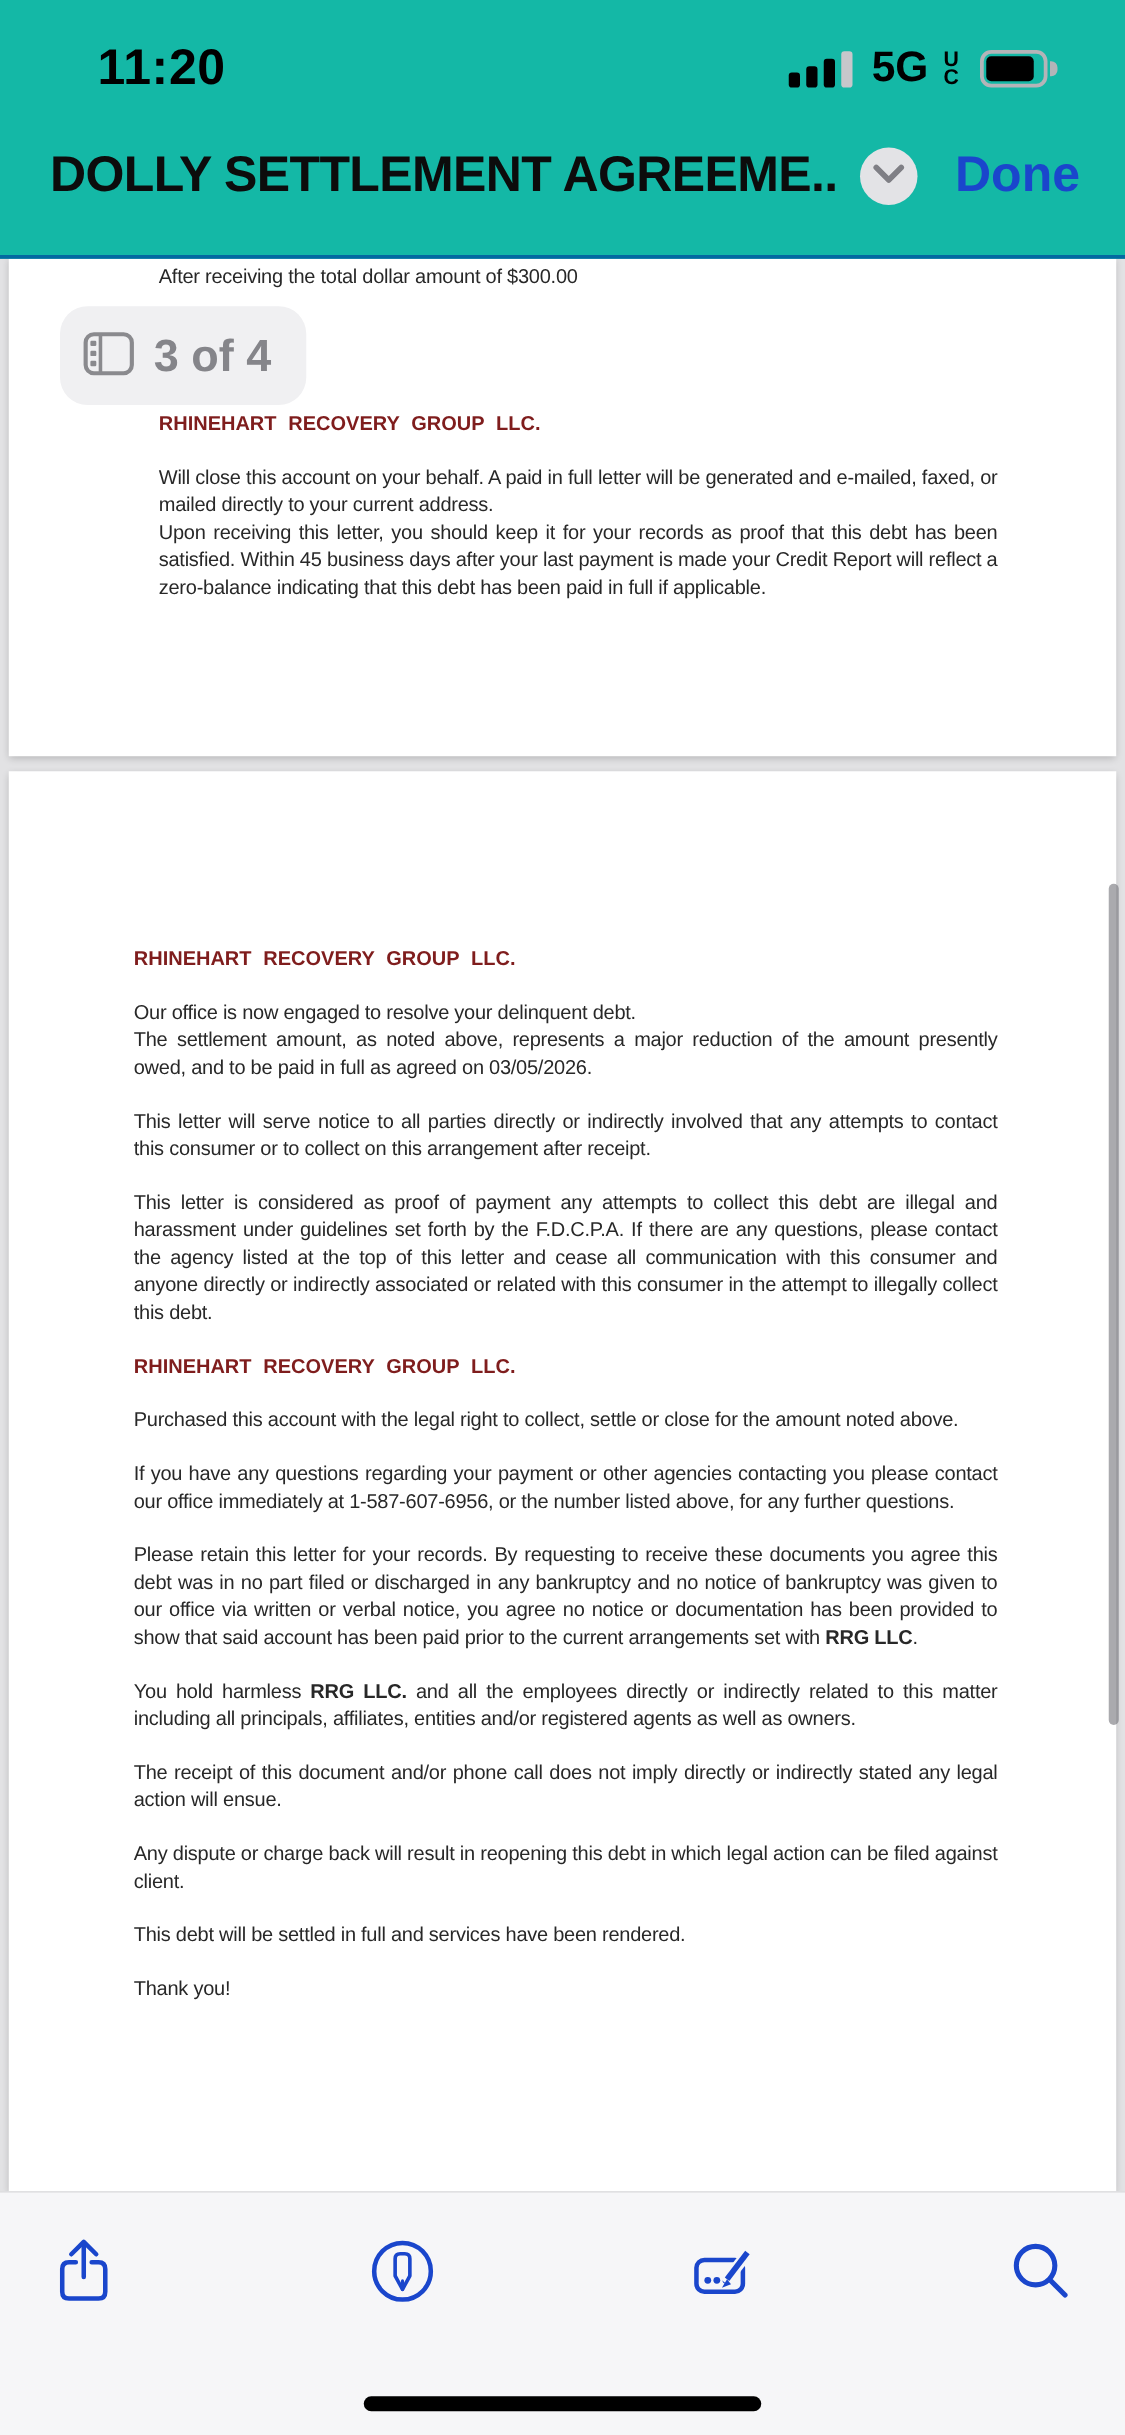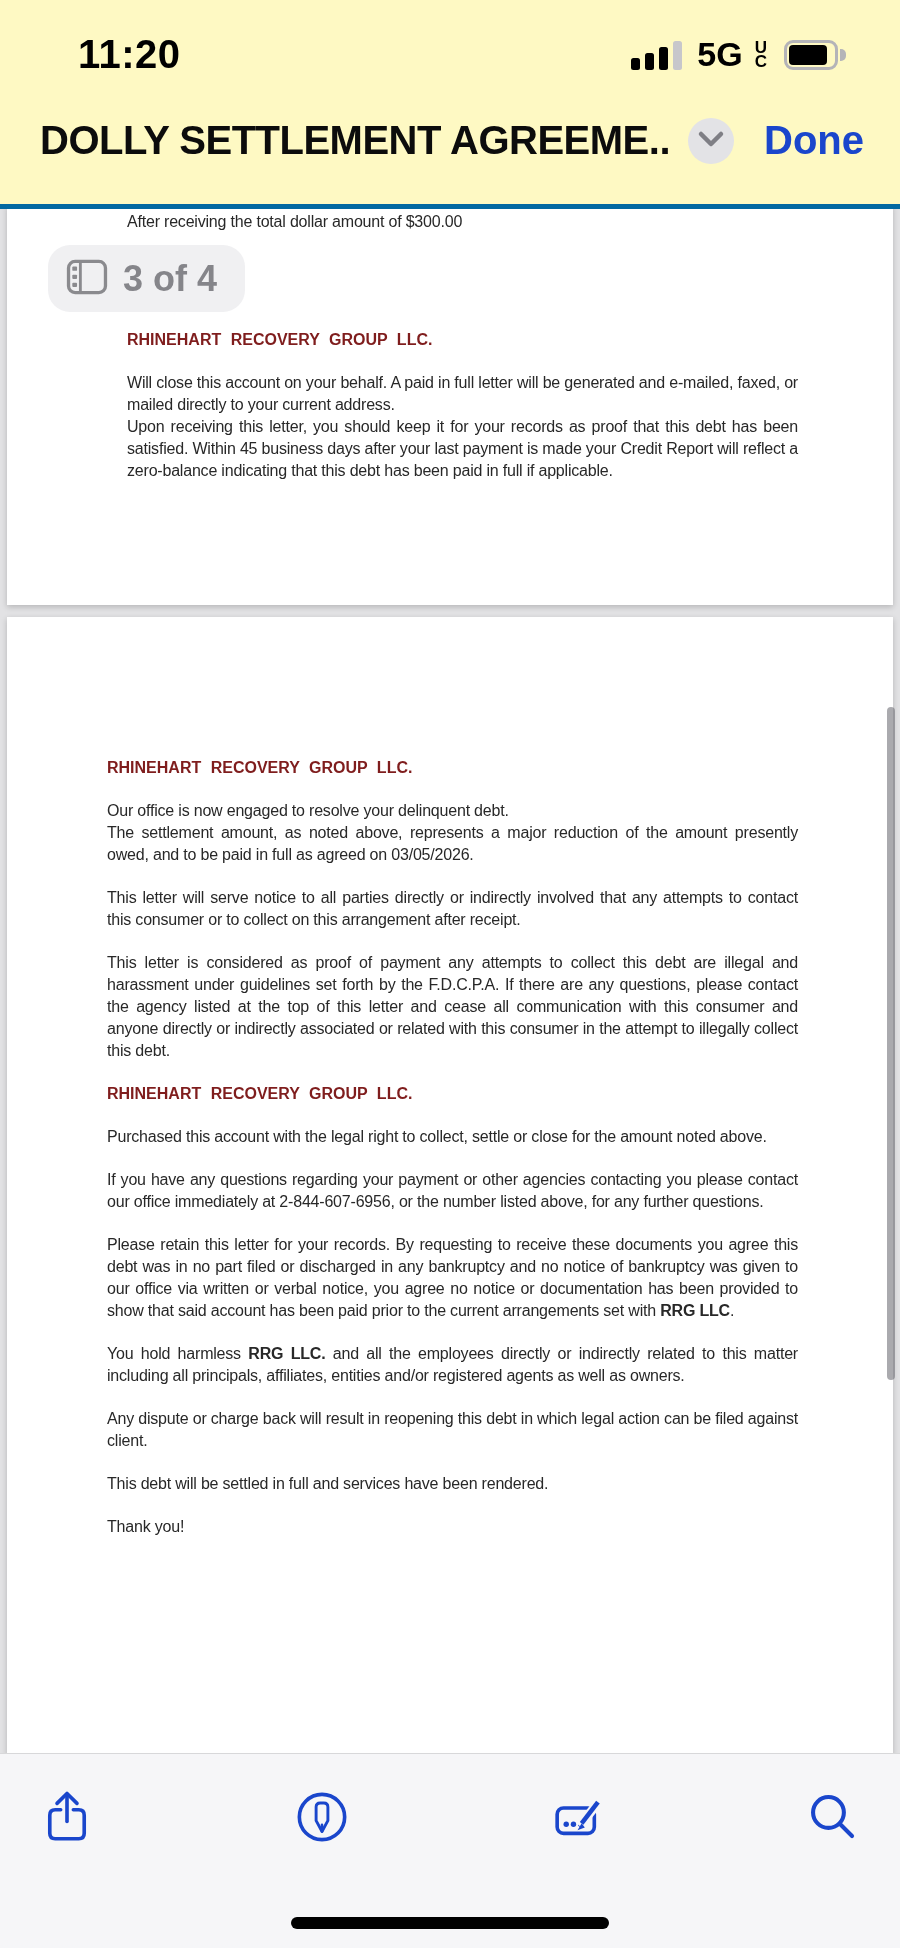--- a/index.html
+++ b/index.html
@@ -3,21 +3,21 @@
 <meta charset="utf-8">
 <style>
   :root{ --accent:#1a46cc; }
   html,body{margin:0;padding:0;background:#888;}
   .frame{
     position:relative;width:900px;height:1948px;overflow:hidden;
     background:#e2e2e4;font-family:"Liberation Sans","DejaVu Sans",sans-serif;
     -webkit-font-smoothing:antialiased;
   }
   
-  .chrome-top{position:absolute;top:0;left:0;right:0;height:204px;background:#fef9c3;border-bottom:5px solid #0369a1;z-index:5;}
+  .chrome-top{position:absolute;top:0;left:0;right:0;height:204px;background:#14b8a6;border-bottom:3px solid #0369a1;z-index:5;}
   .statusbar{position:absolute;top:0;left:0;right:0;height:95px;display:flex;align-items:center;justify-content:space-between;box-sizing:border-box;padding:14px 52px 0 78px;}
   .time{font-size:40px;font-weight:700;color:#000;letter-spacing:.5px;}
   .status-right{display:flex;align-items:center;gap:11px;}
   .sigbars{display:flex;align-items:flex-end;gap:5px;height:30px;}
   .bar{width:9px;background:#000;border-radius:2.5px;}
   .bar.b1{height:12px}.bar.b2{height:17px}.bar.b3{height:23px}.bar.b4{height:29px}
   .bar.dim{background:#c7c7cb;}
   .net{font-size:34px;font-weight:700;color:#000;margin-left:4px;}
   .netbadge{display:flex;flex-direction:column;align-items:center;font-size:17px;font-weight:700;line-height:14px;color:#000;margin-left:1px;}
   .battery{position:relative;width:64px;height:30px;margin-left:6px;}
@@ -32,21 +32,21 @@
   .doc{position:absolute;top:205px;left:0;right:0;bottom:194px;background:#e2e2e4;overflow:hidden;}
   .page{position:absolute;left:7px;width:886px;background:#fff;box-shadow:0 2px 6px rgba(0,0,0,.20);box-sizing:border-box;overflow:hidden;}
   .page.p3{top:0;height:400px;padding:6px 95px 0 120px;}
   .page.p4{top:412px;height:1137px;padding:140px 95px 0 100px;}
   .blk{margin:21px 0 0;font-size:16px;line-height:22px;color:#282828;text-align:justify;letter-spacing:-.2px;}
   .blk:first-child{margin-top:0;}
   .blk.tight{margin-top:0;}
   .blk.heading{font-weight:700;word-spacing:5px;text-align:left;letter-spacing:0;color:#7f1d1d;}
   .blk.gap-lg{margin-top:96px;}
   
-  .page-pill{position:absolute;top:245px;left:48px;height:67px;border-radius:22px;background:#f0f0f2;display:flex;align-items:center;gap:15px;padding:0 28px 0 18px;z-index:6;border:none;cursor:pointer;}
+  .page-pill{position:absolute;top:245px;left:48px;height:79px;border-radius:22px;background:#f0f0f2;display:flex;align-items:center;gap:15px;padding:0 28px 0 18px;z-index:6;border:none;cursor:pointer;}
   .pill-label{font-size:36px;font-weight:600;color:#85858a;font-family:inherit;}
   
   .scroll-thumb{position:absolute;right:5px;top:707px;width:8px;height:673px;border-radius:4px;background:rgba(118,118,124,.62);z-index:7;}
   
   .toolbar{position:absolute;left:0;right:0;bottom:0;height:194px;background:#f6f6f8;border-top:1px solid #d8d8da;z-index:5;}
   .tools{position:absolute;top:34px;left:0;right:0;display:flex;justify-content:space-between;padding:0 38px;}
   .tool-btn{width:58px;height:58px;background:none;border:none;padding:0;cursor:pointer;display:flex;align-items:center;justify-content:center;}
   .tool-btn svg{display:block;}
   .home-indicator{position:absolute;left:291px;bottom:19px;width:318px;height:12px;border-radius:6px;background:#000;}
 </style>
@@ -101,23 +101,24 @@
     </div>
     <div class="page p4">
       <div>
           <p class="blk heading"><span>RHINEHART RECOVERY GROUP LLC.</span></p>
           <p class="blk para"><span>Our office is now engaged to resolve your delinquent debt.</span></p>
           <p class="blk tight"><span>The settlement amount, as noted above, represents a major reduction of the amount presently owed, and to be paid in full as agreed on 03/05/2026.</span></p>
           <p class="blk para"><span>This letter will serve notice to all parties directly or indirectly involved that any attempts to contact this consumer or to collect on this arrangement after receipt.</span></p>
           <p class="blk para"><span>This letter is considered as proof of payment any attempts to collect this debt are illegal and harassment under guidelines set forth by the F.D.C.P.A. If there are any questions, please contact the agency listed at the top of this letter and cease all communication with this consumer and anyone directly or indirectly associated or related with this consumer in the attempt to illegally collect this debt.</span></p>
           <p class="blk heading"><span>RHINEHART RECOVERY GROUP LLC.</span></p>
           <p class="blk para"><span>Purchased this account with the legal right to collect, settle or close for the amount noted above.</span></p>
-          <p class="blk para"><span>If you have any questions regarding your payment or other agencies contacting you please contact our office immediately at 2-844-607-6956,  or the number listed above, for any further questions.</span></p>
+          <p class="blk para"><span>If you have any questions regarding your payment or other agencies contacting you please contact our office immediately at 1-587-607-6956,  or the number listed above, for any further questions.</span></p>
           <p class="blk para"><span>Please retain this letter for your records. By requesting to receive these documents you agree this debt was in no part filed or discharged in any bankruptcy and no notice of bankruptcy was given to our office via written or verbal notice, you agree no notice or documentation has been provided to show that said account has been paid prior to the current arrangements set with </span><span style="font-weight: 700;">RRG LLC</span><span>.</span></p>
           <p class="blk para"><span>You hold harmless </span><span style="font-weight: 700;">RRG LLC.</span><span> and all the employees directly or indirectly related to this matter including all principals, affiliates, entities and/or registered agents as well as owners.</span></p>
+          <p class="blk para"><span>The receipt of this document and/or phone call does not imply directly or indirectly stated any legal action will ensue.</span></p>
           <p class="blk para"><span>Any dispute or charge back will result in reopening this debt in which legal action can be filed against client.</span></p>
           <p class="blk para"><span>This debt will be settled in full and services have been rendered.</span></p>
           <p class="blk para"><span>Thank you!</span></p>
         </div>
     </div>
   </div>
 
   <button class="page-pill">
     <span>
       <svg width="42" height="36" viewBox="0 0 44 38" fill="none">

